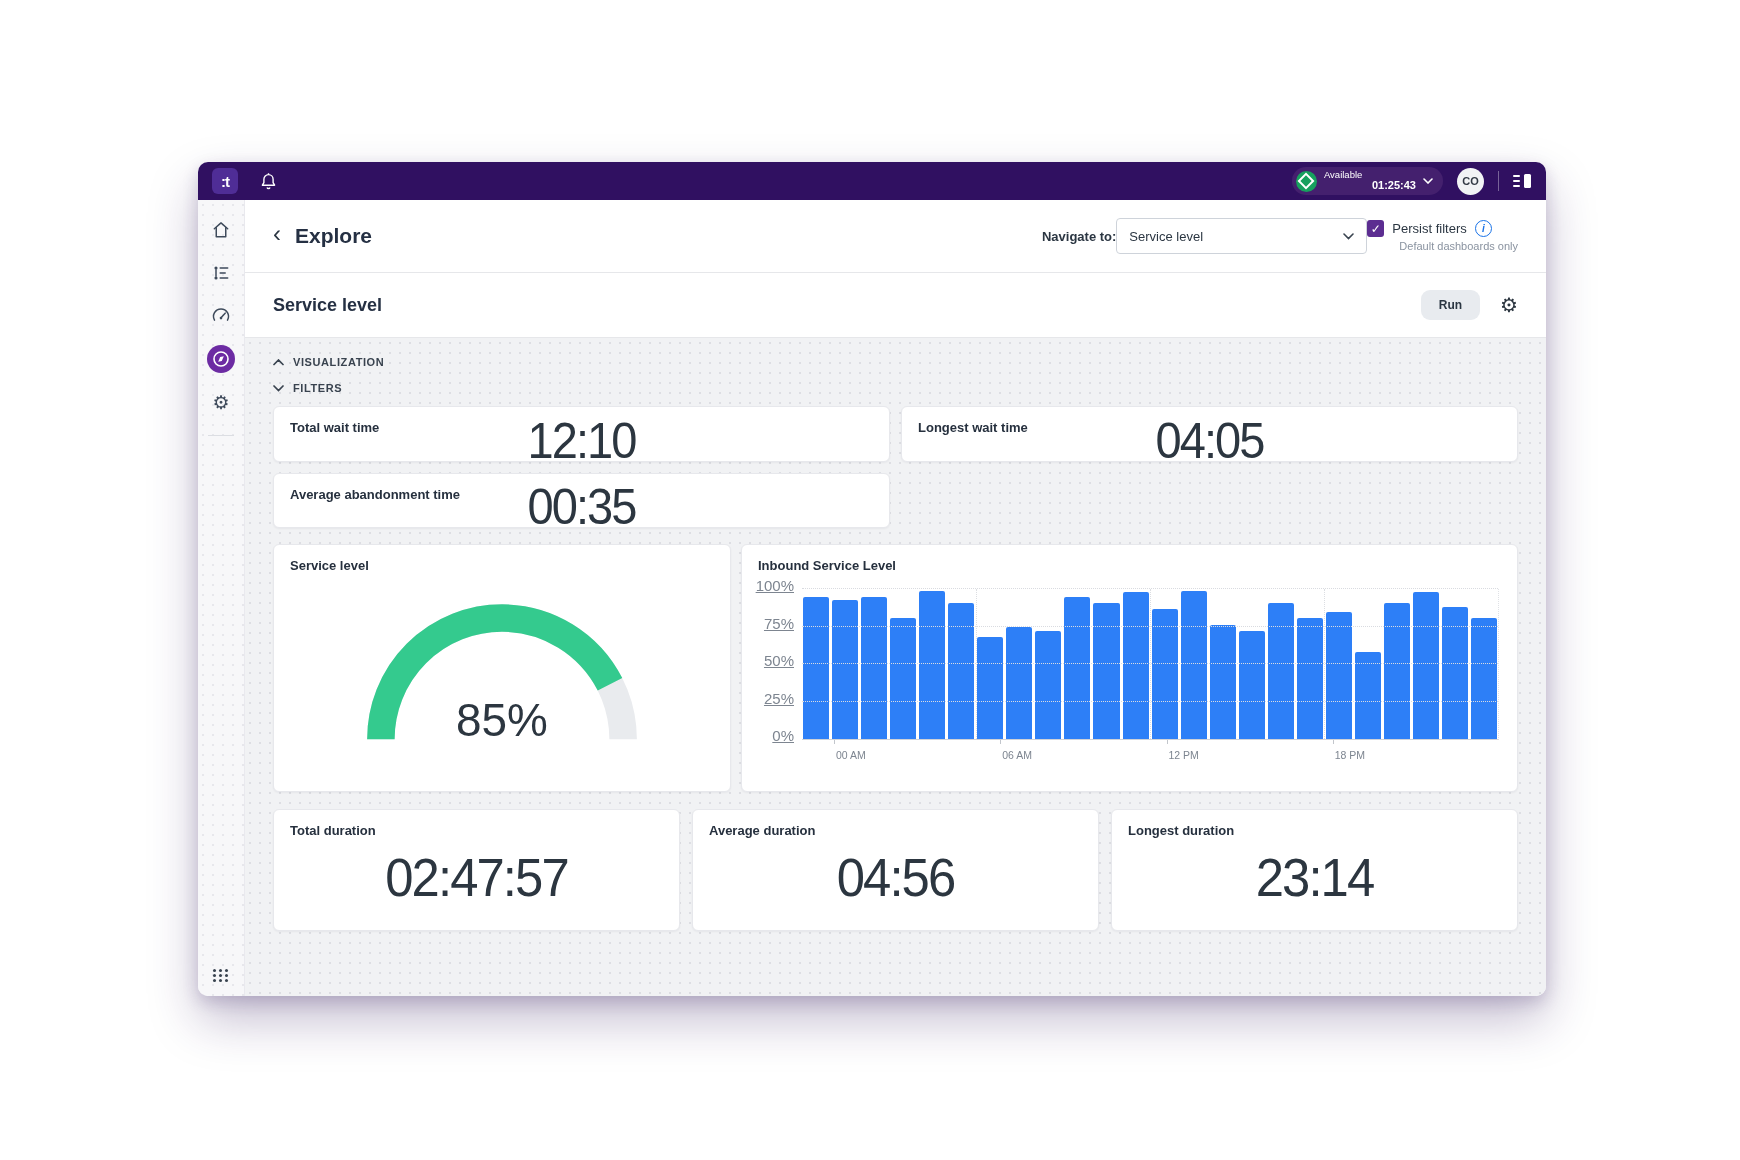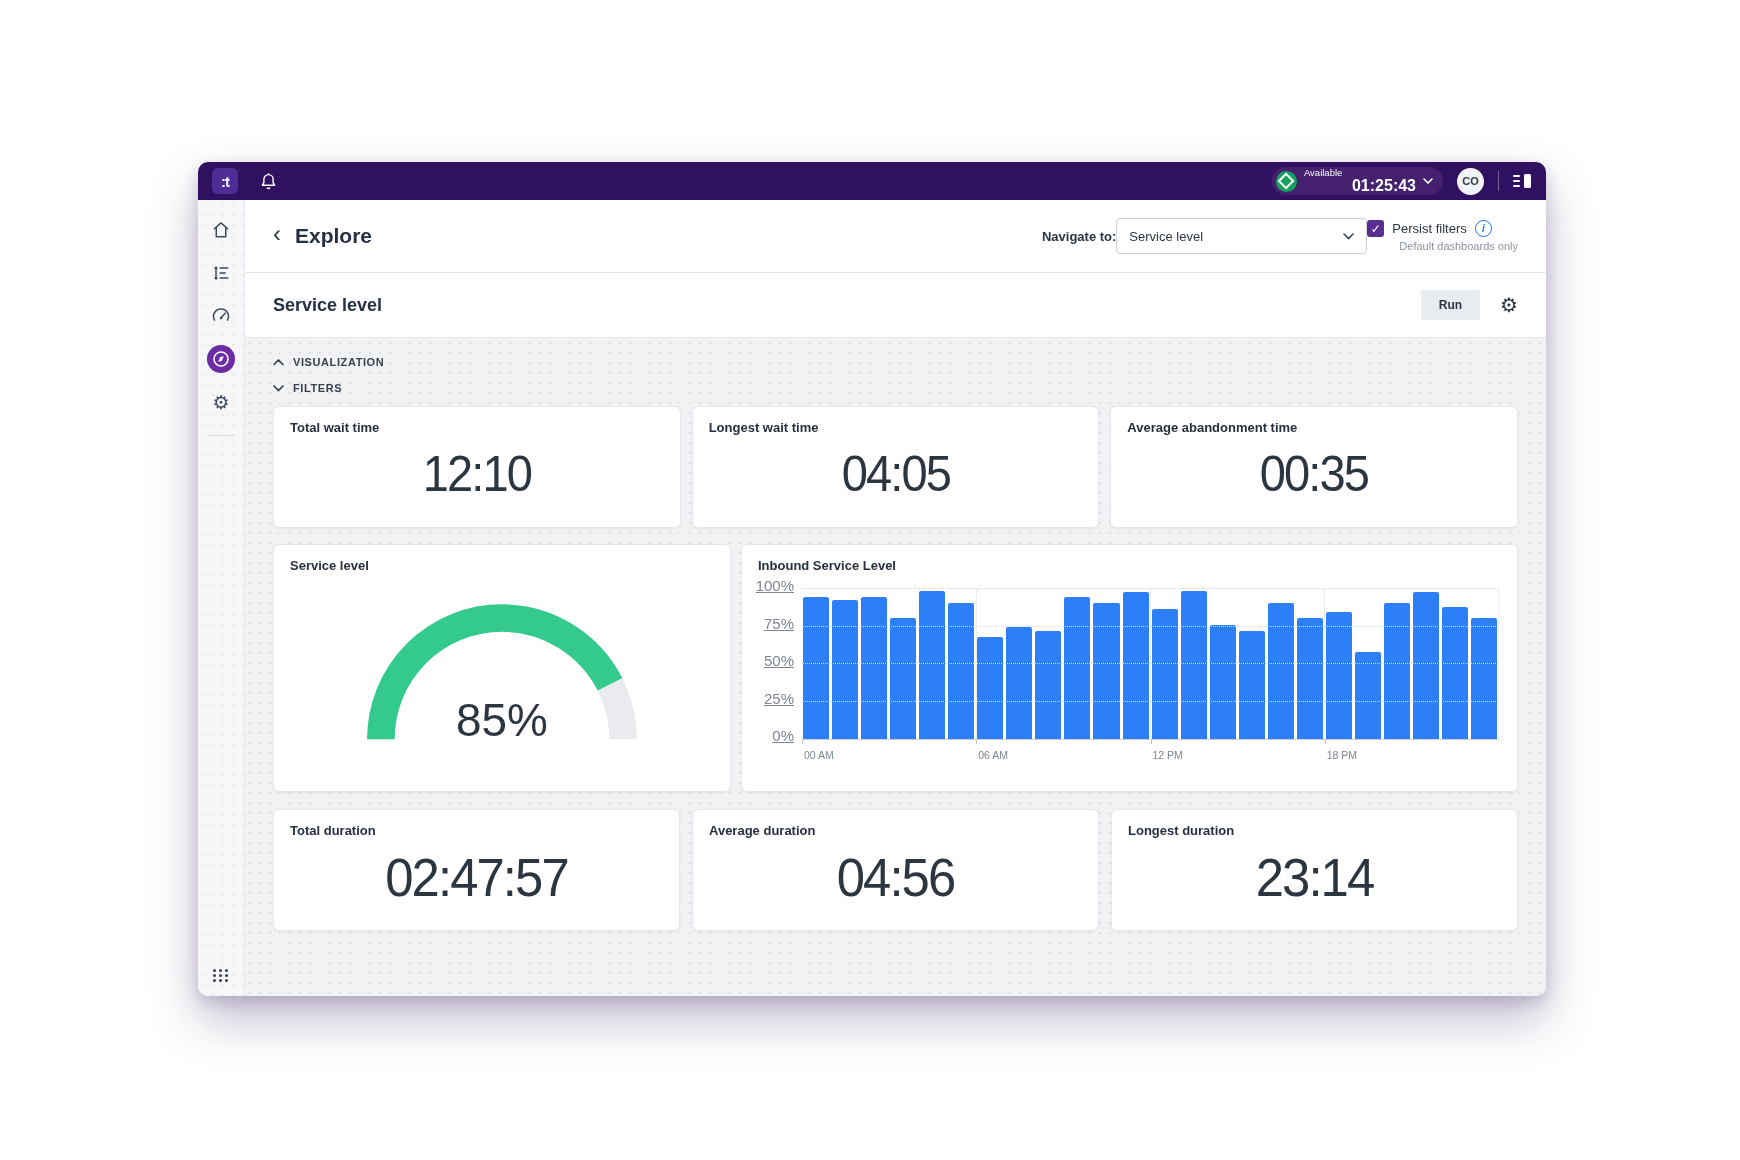--- a/index.html
+++ b/index.html
@@ -18,21 +18,21 @@
   .topbar{height:38px;flex:0 0 38px;background:#301061;display:flex;align-items:center;padding:0 14px;}
   .logo{width:26px;height:26px;border-radius:6px;background:#4f2d96;display:flex;align-items:center;justify-content:center;
         color:#fff;font-weight:bold;font-size:15px;letter-spacing:-1px;cursor:pointer;}
   .bell{margin-left:22px;display:flex;align-items:center;cursor:pointer;}
   .topbar-right{margin-left:auto;display:flex;align-items:center;gap:14px;}
   .status-pill{background:#44206e;border-radius:15px;height:28px;display:flex;align-items:center;gap:7px;padding:0 10px 0 4px;cursor:pointer;}
   .status-dot{width:21px;height:21px;border-radius:50%;background:#17a05e;display:flex;align-items:center;justify-content:center;}
   .diamond{width:8px;height:8px;border:2px solid #fff;transform:rotate(45deg);display:block;}
   .status-texts{display:flex;flex-direction:column;line-height:1.05;color:#fff;}
   .status-texts .s1{font-size:9.5px;}
-  .status-texts .s2{font-size:16px;font-weight:bold;padding-left:48px;}
+  .status-texts .s2{font-size:11px;font-weight:bold;padding-left:48px;}
   .avatar{width:27px;height:27px;border-radius:50%;background:#f2f3f5;color:#333a45;font-size:11px;font-weight:bold;
           display:flex;align-items:center;justify-content:center;cursor:pointer;}
   .tb-divider{width:1px;height:20px;background:rgba(255,255,255,.35);}
   
   .main{flex:1;display:flex;min-height:0;}
   .sidebar{
     width:46px;flex:0 0 46px;background:#f7f7f9;border-right:1px solid #e9e9ee;
     background-image:radial-gradient(#e7e7ec 1px,transparent 1.2px);background-size:10px 10px;
     display:flex;flex-direction:column;align-items:center;padding:16px 0 14px;gap:15px;
   }
@@ -59,50 +59,50 @@
     display:flex;align-items:center;justify-content:center;cursor:pointer;}
   .persist-label{font-size:13px;color:#2b3642;}
   .info{width:15px;height:15px;border-radius:50%;border:1.5px solid #1a73e8;color:#1a73e8;font-size:10px;font-weight:bold;
     display:flex;align-items:center;justify-content:center;cursor:pointer;font-style:italic;}
   .persist-note{font-size:11px;color:#8a93a0;padding-left:32px;}
   
   .toolbar{height:64px;flex:0 0 64px;background:#fff;border-bottom:1px solid #e6e7ea;
     display:flex;align-items:center;justify-content:space-between;padding:0 28px;}
   .toolbar h2{font-size:18px;margin:0;font-weight:bold;color:#253043;}
   .tb-right{display:flex;align-items:center;gap:20px;}
-  .run-btn{background:#e8ebef;border:none;border-radius:0;padding:8px 18px;font-size:12px;font-weight:bold;
+  .run-btn{background:#e8ebef;border:none;border-radius:9px;padding:8px 18px;font-size:12px;font-weight:bold;
     color:#2b3642;cursor:pointer;font-family:inherit;}
   .toolbar .gear-glyph{color:#2c3640;font-size:20px;cursor:pointer;}
   
   .dash-body{flex:1;background:#f1f2f4;
     background-image:radial-gradient(#dddee3 1px,transparent 1.2px);background-size:10px 10px;
     padding:14px 28px 0;min-height:0;}
   .section-row{display:flex;align-items:center;gap:9px;height:20px;margin-bottom:6px;cursor:pointer;}
   .section-row span{font-size:11px;font-weight:bold;letter-spacing:.6px;color:#39434f;}
-  .row1{display:grid;grid-template-columns:repeat(3,1fr);gap:11px;height:122px;margin-top:8px;}
+  .row1{display:grid;grid-template-columns:repeat(2,1fr);gap:11px;height:122px;margin-top:8px;}
   .row2{display:grid;grid-template-columns:458px 1fr;gap:10px;height:248px;margin-top:16px;}
   .row3{display:grid;grid-template-columns:repeat(3,1fr);gap:12px;height:122px;margin-top:17px;}
   .card{background:#fff;border:1px solid #e7e8ec;border-radius:6px;box-shadow:0 1px 2px rgba(20,20,40,.05);
     position:relative;overflow:hidden;}
   .card-title{font-size:13px;font-weight:bold;color:#26303e;padding:13px 16px 0;}
   .kpi-value{position:absolute;left:0;right:0;top:50%;margin-top:-22px;text-align:center;
     font-size:50px;color:#2c3640;letter-spacing:-2px;transform:scaleX(.94);}
   .row3 .kpi-value{font-size:54px;margin-top:-24px;}
   
   .gauge-box{display:flex;justify-content:center;margin-top:10px;}
   
   .chart-card{padding-bottom:10px;}
   .chart-wrap{position:relative;margin:16px 18px 0 60px;}
   .plot{position:relative;height:150px;border-bottom:1px solid #cfd2d8;border-right:1px dotted #e0e2e6;}
   .grid-h{position:absolute;left:0;right:0;height:0;border-top:1px dotted #d9dbe0;}
   .grid-v{position:absolute;top:0;bottom:0;width:0;border-left:1px dotted #dcdee2;}
   .bars{position:absolute;left:0;right:0;top:0;bottom:0;display:flex;align-items:flex-end;gap:3px;padding:0 1px;}
   .bar{flex:1;border-radius:2px 2px 0 0;}
   .ylabels span{position:absolute;right:calc(100% + 8px);font-size:15px;color:#7d8590;white-space:nowrap;text-decoration:underline;}
-  .xlabels{position:relative;height:26px;}
+  .xlabels{position:relative;height:26px;margin-left:32px;}
   .xlabels span{position:absolute;top:9px;font-size:10.5px;color:#7d8590;white-space:nowrap;}
   .xtick{position:absolute;top:0;width:1px;height:4px;background:#c2c6cc;}
   svg.icon{display:block;}
 </style>
 </head>
 <body>
 
 <div class="window">
 
   <div class="topbar">

